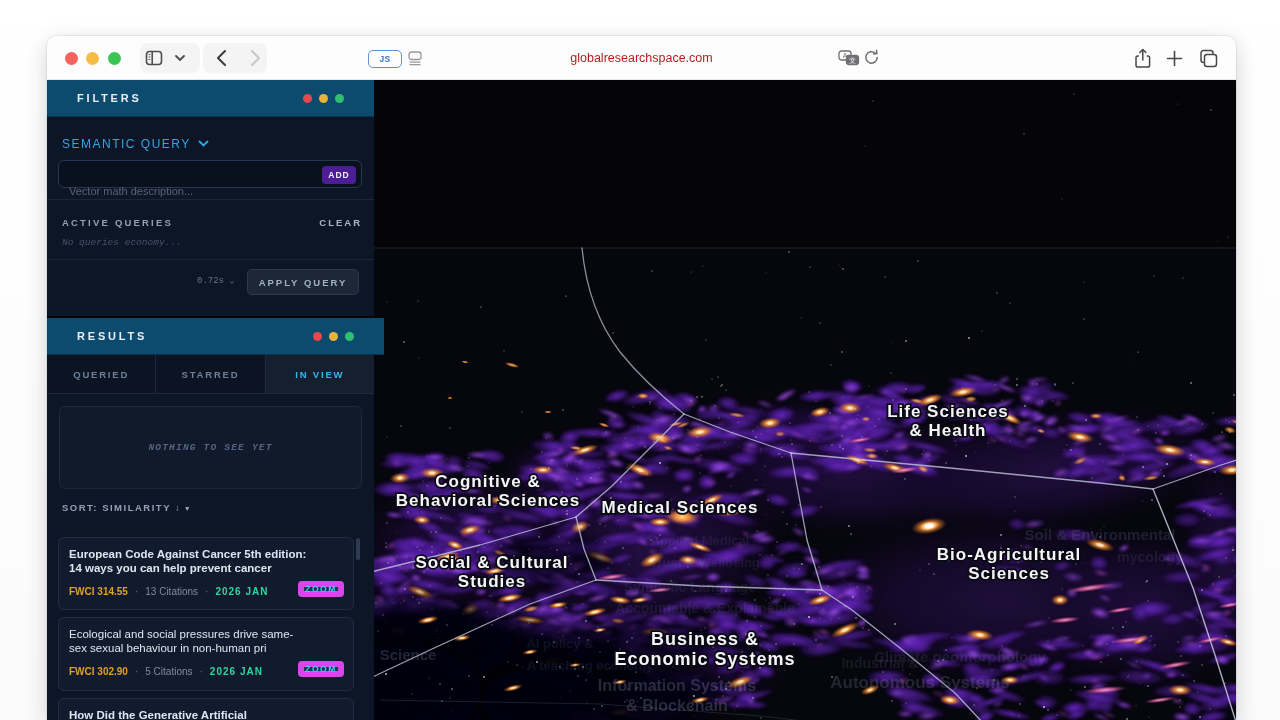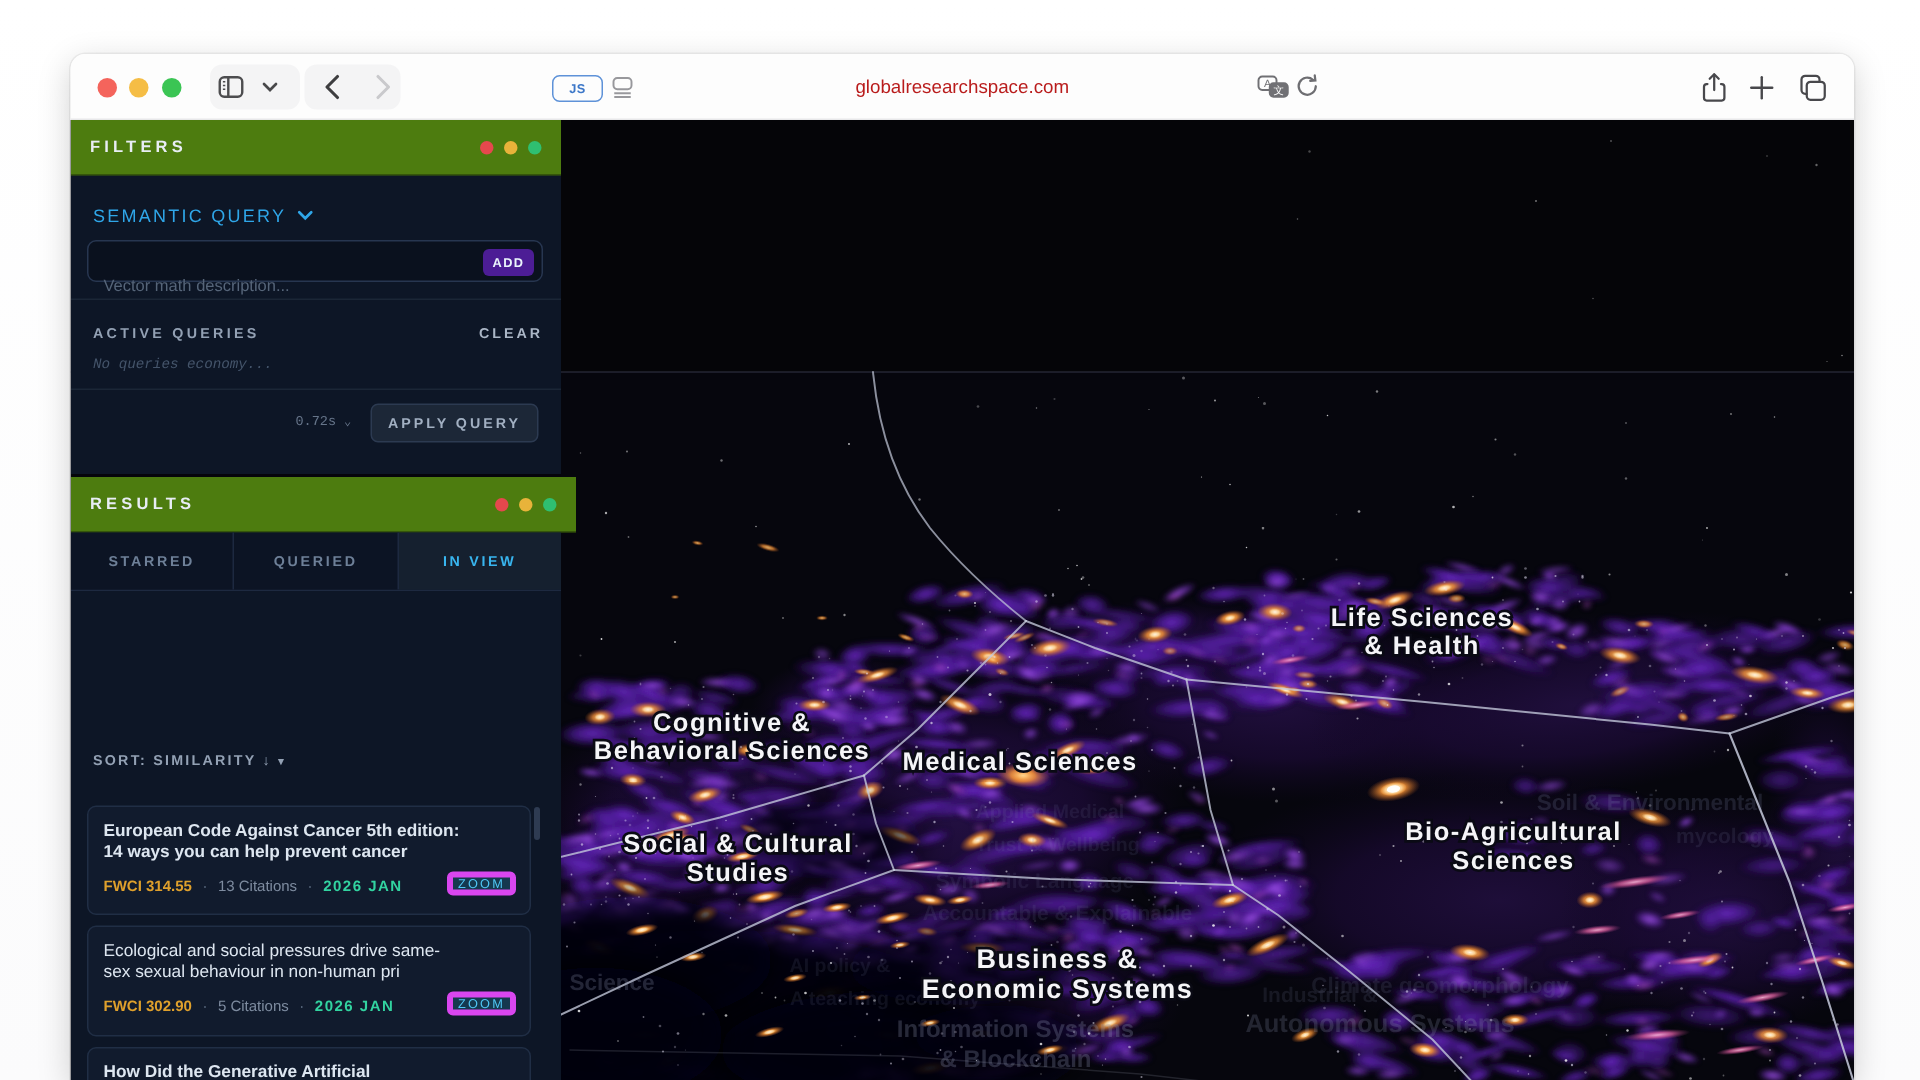--- a/index.html
+++ b/index.html
@@ -3,27 +3,27 @@
 *{margin:0;padding:0;box-sizing:border-box}
 html,body{width:1280px;height:720px;overflow:hidden;background:#fff;font-family:"Liberation Sans",sans-serif}
 .page{position:relative;width:1280px;height:720px;background:linear-gradient(#ffffff,#fbfbfc)}
 .win{position:absolute;left:47px;top:36px;width:1189px;height:684px;border-radius:10px 10px 0 0;overflow:hidden;box-shadow:0 0 0 1px rgba(0,0,0,0.06),0 6px 22px rgba(0,0,0,0.18)}
 .toolbar{position:relative;height:44px;background:#fdfdfd;border-bottom:1px solid #e8e8ea}
 .dot{position:absolute;top:15.5px;width:13px;height:13px;border-radius:50%}
 .tl-pill{position:absolute;background:#f4f4f5;border-radius:8px;height:30px;top:7px}
 .icon{position:absolute;color:#555}
 .content{position:relative;width:1189px;height:640px;background:#05050b}
 .sidebar{position:absolute;left:0;top:0;width:327px;height:640px;background:#0d1626;z-index:5}
-.phead{position:relative;height:37px;background:#4d7c0f;border-bottom:1px solid rgba(0,0,0,0.3);display:flex;align-items:center;padding:0 13px;box-sizing:border-box}
+.phead{position:relative;height:37px;background:#0c4a6e;border-bottom:1px solid rgba(0,0,0,0.3);display:flex;align-items:center;padding:0 30px;box-sizing:border-box}
 .phead .t{font-size:11px;font-weight:bold;letter-spacing:2.8px;color:#e8edf4}
 .hd{width:9px;height:9px;border-radius:50%;margin-left:7px}
 .sq{color:#2fa6e8;font-size:12px;font-weight:normal;letter-spacing:1.5px}
 .mono{font-family:"Liberation Mono",monospace}
 .dm{color:#68788e;margin:0 7px}
-.zoom{position:absolute;right:9px;top:43px;width:46px;height:16px;background:#15394f;border:4px solid #d946ef;border-radius:4px;color:#4fc6f5;font-size:8.5px;font-weight:normal;letter-spacing:1.5px;display:flex;align-items:center;justify-content:center}
+.zoom{position:absolute;right:9px;top:43px;width:46px;height:16px;background:#15394f;border:6px solid #d946ef;border-radius:4px;color:#4fc6f5;font-size:8.5px;font-weight:bold;letter-spacing:1.5px;display:flex;align-items:center;justify-content:center}
 </style></head><body>
 <div class="page">
  <div class="win">
   <div class="toolbar">
     <div class="dot" style="left:17.5px;background:#f4645c"></div>
     <div class="dot" style="left:39px;background:#f5bd45"></div>
     <div class="dot" style="left:61px;background:#3bc554"></div>
     <div class="tl-pill" style="left:93px;width:60px"></div>
     <div class="tl-pill" style="left:156px;width:64px"></div>
     <svg class="icon" style="left:97px;top:12px" width="20" height="20" viewBox="0 0 20 20" fill="none" stroke="#4d4d4f" stroke-width="1.6">
@@ -2242,24 +2242,27 @@
       <div style="position:absolute;left:200px;top:189px;width:112px;height:26px;background:#1c2737;border:1px solid #2c3a51;border-radius:5px;color:#a2b0c2;font-size:9.5px;font-weight:bold;letter-spacing:2px;display:flex;align-items:center;justify-content:center">APPLY QUERY</div>
       <div style="position:absolute;left:0;top:236px;width:327px;height:2px;background:#05050b"></div>
       <div class="phead" style="position:absolute;left:0;top:238px;width:337px">
             <span class="t">RESULTS</span>
             <span style="flex:1"></span>
             <span class="hd" style="background:#e5484d"></span>
             <span class="hd" style="background:#e8b33a"></span>
             <span class="hd" style="background:#2fbf71"></span>
           </div>
       <div style="position:absolute;left:0;top:275px;width:327px;height:39px;display:flex;border-bottom:1px solid #1d2940">
+        <div style="flex:1;display:flex;align-items:center;justify-content:center;font-size:9.5px;font-weight:bold;letter-spacing:1.8px;color:#6e8098;background:#0c1424;border-right:1px solid #1d2940">QUERIED</div>
         <div style="flex:1;display:flex;align-items:center;justify-content:center;font-size:9.5px;font-weight:bold;letter-spacing:1.8px;background:#0c1424;border-right:1px solid #1d2940;color:#6e8098">STARRED</div>
-        <div style="flex:1;display:flex;align-items:center;justify-content:center;font-size:9.5px;font-weight:bold;letter-spacing:1.8px;color:#6e8098;background:#0c1424;border-right:1px solid #1d2940">QUERIED</div>
         <div style="flex:1;display:flex;align-items:center;justify-content:center;font-size:9.5px;font-weight:bold;letter-spacing:1.8px;color:#38b5ef;background:#15202f">IN VIEW</div>
       </div>
+      <div style="position:absolute;left:12px;top:326px;width:303px;height:83px;background:#101a2b;border:1px solid #1c2a3f;border-radius:6px;display:flex;align-items:center;justify-content:center">
+            <span class="mono" style="font-size:9.5px;font-style:italic;letter-spacing:1.2px;color:#53647e;font-weight:bold">NOTHING TO SEE YET</span>
+          </div>
       <div style="position:absolute;left:15px;top:422px;font-size:9.5px;font-weight:bold;letter-spacing:1.5px;color:#93a1b4">SORT: SIMILARITY <span style="letter-spacing:0">↓</span> <span style="font-size:7px">▼</span></div>
       <div style="position:absolute;left:11px;top:457px;width:296px;height:73px;background:#111b2d;border:1px solid #202e45;border-radius:6px">
         <div style="position:absolute;left:10px;top:9px;font-size:11.5px;font-weight:bold;color:#dde6f0;line-height:14px">European Code Against Cancer 5th edition:<br>14 ways you can help prevent cancer</div>
         <div style="position:absolute;left:10px;top:48px;font-size:10px;color:#7e8ca0"><span style="color:#dfa02c;font-weight:bold">FWCI 314.55</span><span class="dm">·</span>13 Citations<span class="dm">·</span><span style="color:#32d3a0;font-weight:bold;letter-spacing:1px">2026 JAN</span></div>
         <div class="zoom">ZOOM</div>
       </div>
       <div style="position:absolute;left:11px;top:537px;width:296px;height:74px;background:#111b2d;border:1px solid #202e45;border-radius:6px">
         <div style="position:absolute;left:10px;top:9px;font-size:11.5px;font-weight:normal;color:#dde6f0;line-height:14px">Ecological and social pressures drive same-<br>sex sexual behaviour in non-human pri</div>
         <div style="position:absolute;left:10px;top:48px;font-size:10px;color:#7e8ca0"><span style="color:#dfa02c;font-weight:bold">FWCI 302.90</span><span class="dm">·</span>5 Citations<span class="dm">·</span><span style="color:#32d3a0;font-weight:bold;letter-spacing:1px">2026 JAN</span></div>
         <div class="zoom">ZOOM</div>

